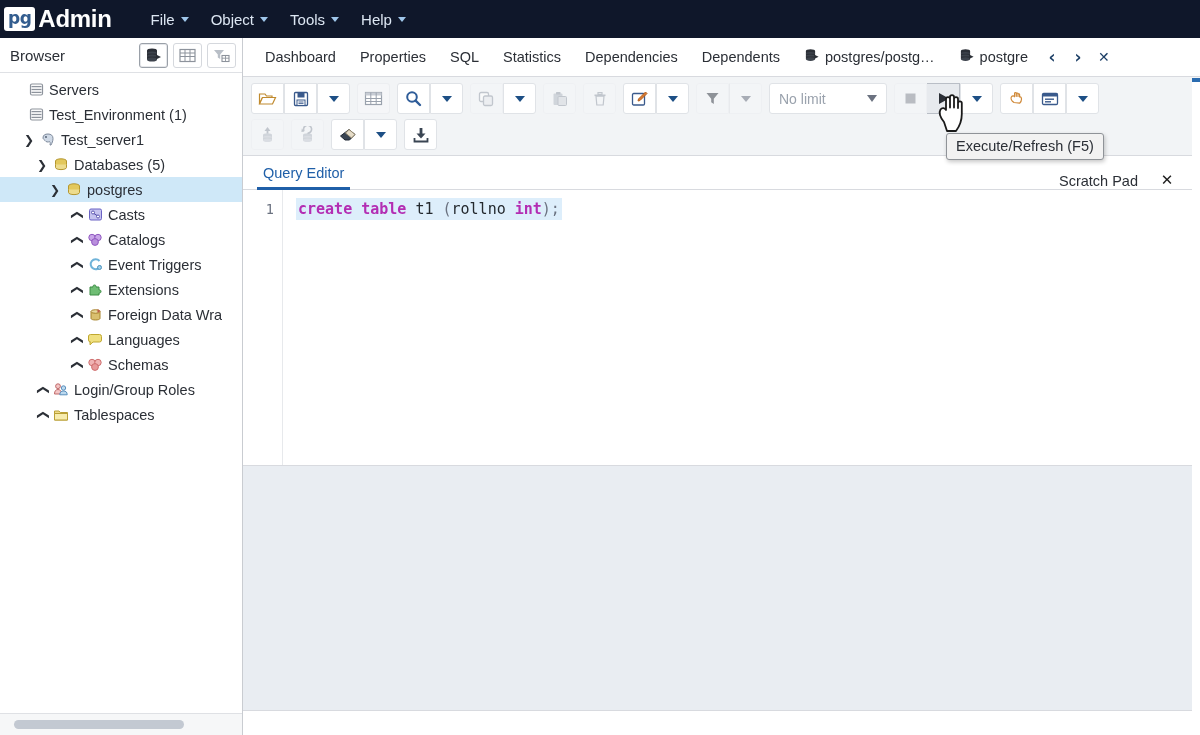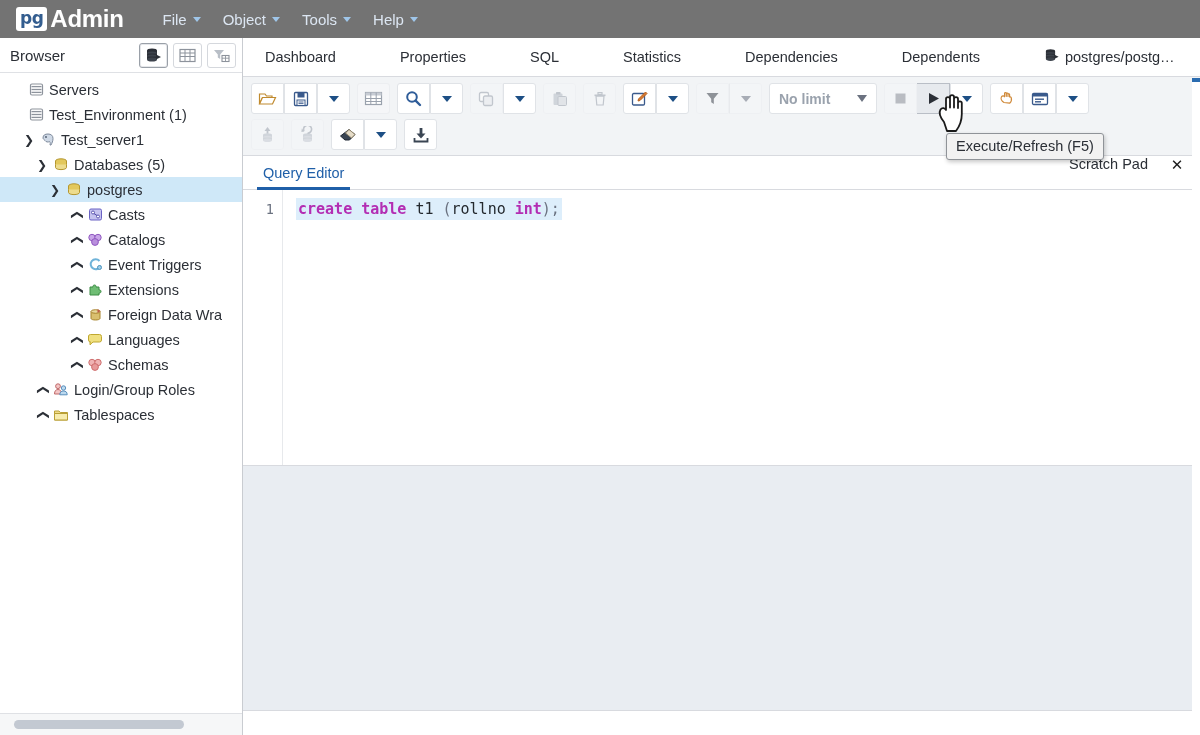--- a/index.html
+++ b/index.html
@@ -14,24 +14,24 @@
   #app {
     position: relative;
     width: 1200px; height: 735px;
     display: flex; flex-direction: column;
     background: #fff;
   }
 
   
   .menubar {
     height: 38px;
-    background: #737373;
+    background: #0f172a;
     display: flex; align-items: center;
     flex: 0 0 38px;
-    padding-left: 16px;
+    padding-left: 4px;
   }
   .brand { display: flex; align-items: center; margin-right: 30px; }
   .brand-pg {
     background: #ffffff;
     color: #335d8f;
     font-weight: bold;
     font-size: 17px;
     line-height: 1;
     padding: 3px 4px 4px 4px;
     border-radius: 3px;
@@ -116,21 +116,20 @@
   
   .main { flex: 1 1 auto; display: flex; flex-direction: column; min-width: 0; min-height: 0; }
 
   .tabbar {
     height: 39px; flex: 0 0 39px;
     display: flex; align-items: stretch;
     border-bottom: 1px solid #d8dadf;
     background: #fff;
     padding-left: 10px;
     position: relative;
-    gap: 40px;
   }
   .tab {
     display: flex; align-items: center; gap: 6px;
     padding: 0 12px; font-size: 14.5px; color: #2b2f36;
     cursor: pointer; white-space: nowrap;
   }
   .tab-nav {
     display: flex; align-items: center; gap: 2px; padding-right: 10px;
   }
   .tnav-btn {
@@ -163,25 +162,25 @@
   .tbtn.join-l { border-top-left-radius: 0; border-bottom-left-radius: 0; border-left: none; }
   .tbtn.join-r { border-top-right-radius: 0; border-bottom-right-radius: 0; }
   .tcaret {
     width: 0; height: 0;
     border-left: 5px solid transparent;
     border-right: 5px solid transparent;
     border-top: 6px solid #1d4f85;
   }
   .tcaret.grey { border-top-color: #6b7280; }
   .nolimit {
-    height: 31px; width: 108px;
+    height: 31px; width: 118px;
     border: 1px solid #e0e3e7; background: #fff;
     border-radius: 3px; display: flex; align-items: center;
     justify-content: space-between; padding: 0 9px;
-    font-size: 14px; color: #9aa2ad; cursor: pointer; font-weight: bold;
+    font-size: 14px; color: #9aa2ad; cursor: pointer;
   }
   .nolimit-arrow {
     width: 0; height: 0;
     border-left: 5px solid transparent;
     border-right: 5px solid transparent;
     border-top: 7px solid #6b7280;
   }
 
   
   .editor-tabs {
@@ -195,22 +194,22 @@
     display: flex; align-items: center; padding: 0 10px;
     font-size: 14.5px; color: #2b2f36; cursor: pointer;
     position: relative;
   }
   .etab.active { color: #1f5fa8; }
   .etab.active::after {
     content: ''; position: absolute; left: 4px; right: 4px; bottom: -1px;
     height: 3px; background: #1f5fa8;
   }
   .scratch-wrap {
-    margin-left: auto; display: flex; align-items: flex-start;
-    padding-right: 8px; gap: 0;
+    margin-left: auto; display: flex; align-items: flex-end;
+    padding-right: 18px; gap: 0;
   }
   .scratch-label { font-size: 14.5px; color: #2b2f36; padding: 0 14px; }
   .scratch-close {
     width: 30px; display: flex; align-items: center; justify-content: center;
     color: #1a1a1a; font-weight: bold; font-size: 15px; cursor: pointer;
     font-family: "DejaVu Sans", sans-serif;
   }
 
   
   .code-area {

